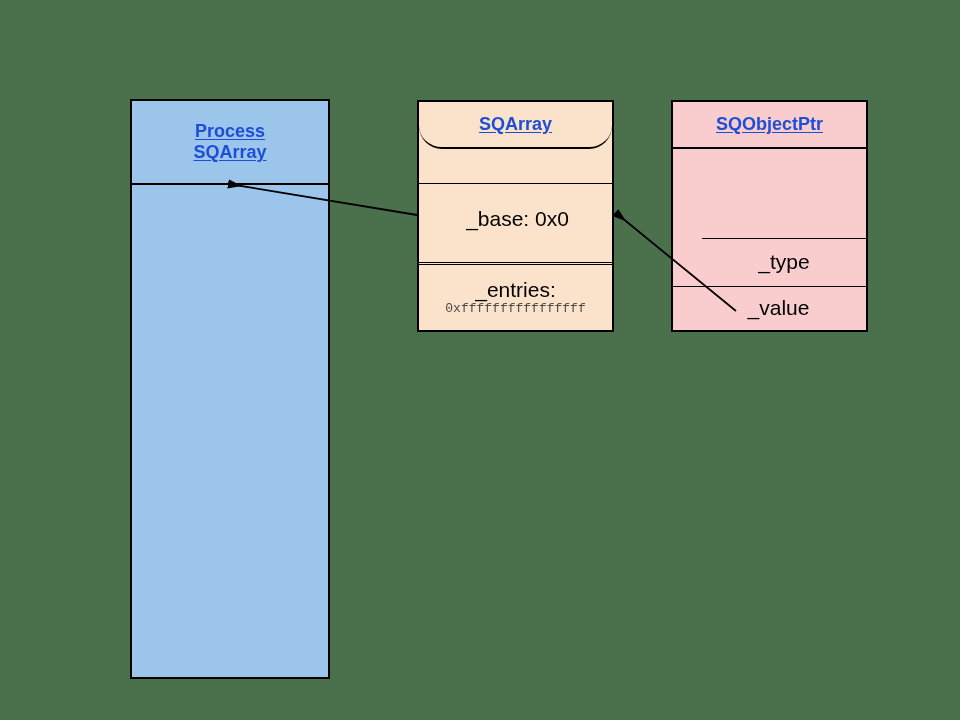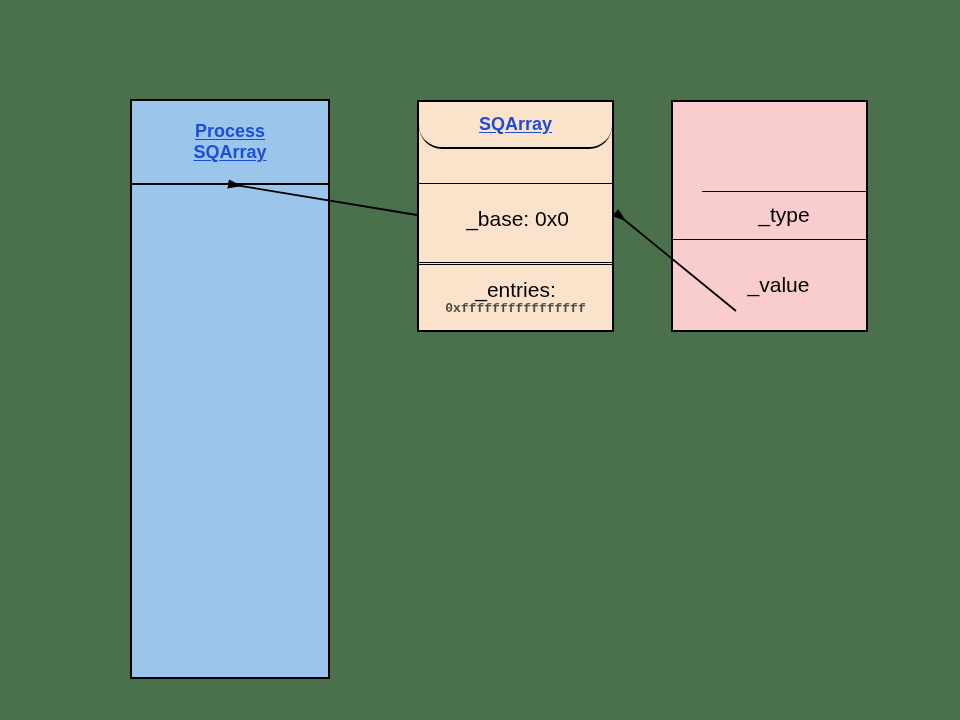--- a/index.html
+++ b/index.html
@@ -61,21 +61,20 @@
   .row.sep-top-double {
     border-top: 3px double #000;
     margin-top: 8px;
   }
   .row .mono {
     font-family: "Liberation Mono", "DejaVu Sans Mono", monospace;
     font-size: 13px;
     color: #4b4b4b;
     letter-spacing: 0px;
     line-height: 1.1;
-    font-weight: bold;
   }
   .row .lbl {
     line-height: 1.15;
   }
 
   
   #process-memory {
     left: 130px;
     top: 99px;
     width: 200px;
@@ -146,20 +145,23 @@
     <div class="row r-base sep-top">
       <span class="lbl">_base: 0x0</span>
     </div>
     <div class="row r-entries sep-top-double">
       <span class="lbl">_entries:</span>
       <span class="mono">0xffffffffffffffff</span>
     </div>
   </div>
 
   <div class="box" id="sqobjectptr" style="background: rgb(249, 205, 205);">
+    <div class="box-title">
+      <span class="u">SQObjectPtr</span>
+    </div>
     <div class="row r-blank"></div>
     <div class="row r-type sep-top">
       <span class="lbl">_type</span>
     </div>
     <div class="row r-value sep-top">
       <span class="lbl">_value</span>
     </div>
   </div>
 
   <svg id="connectors" viewBox="0 0 960 720" xmlns="http://www.w3.org/2000/svg">

